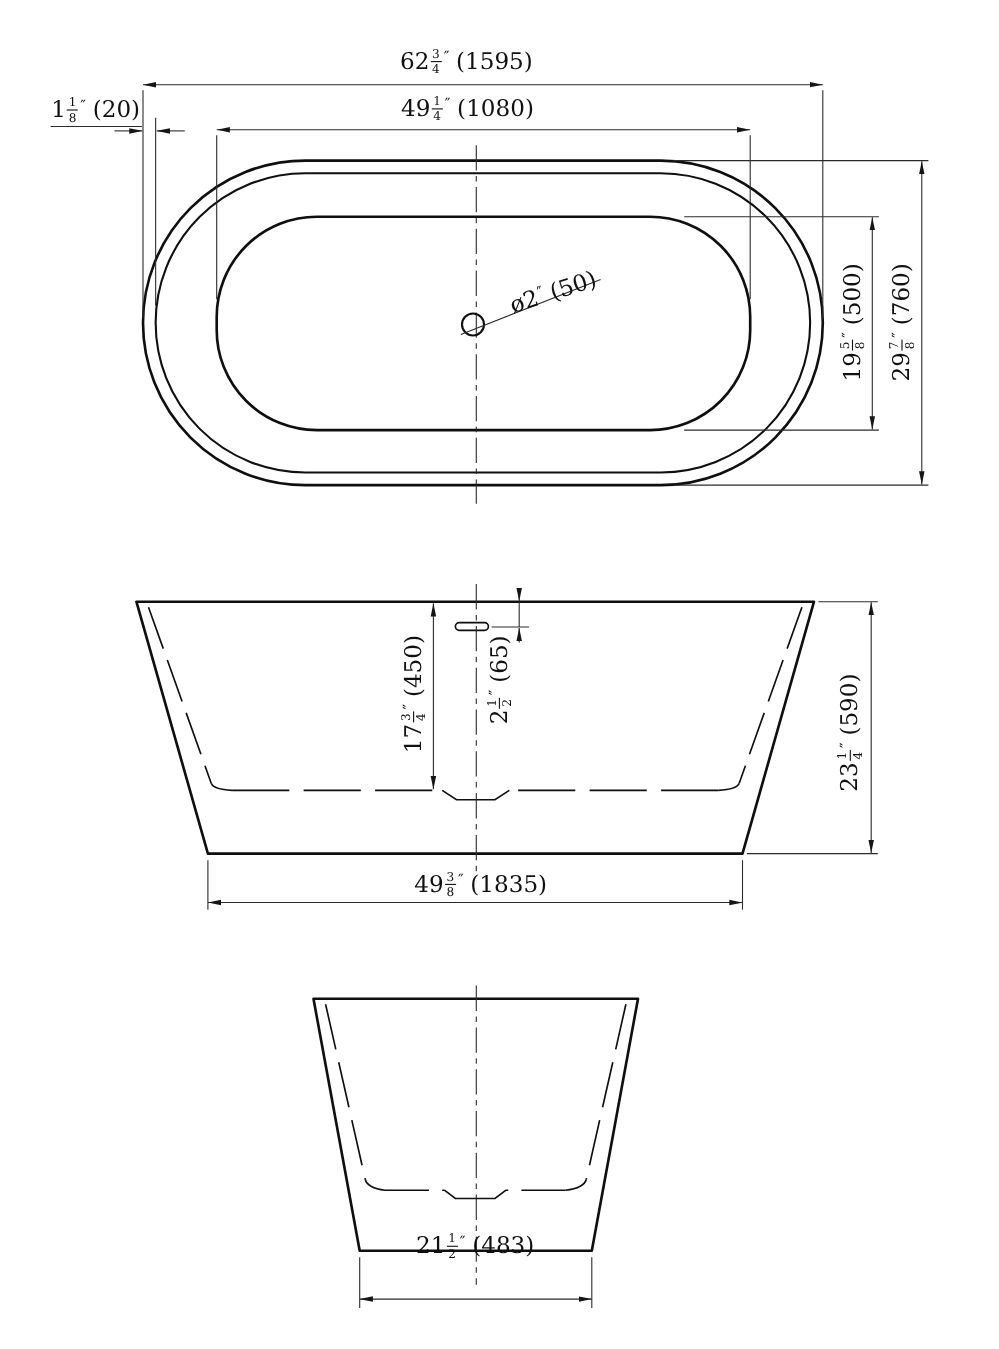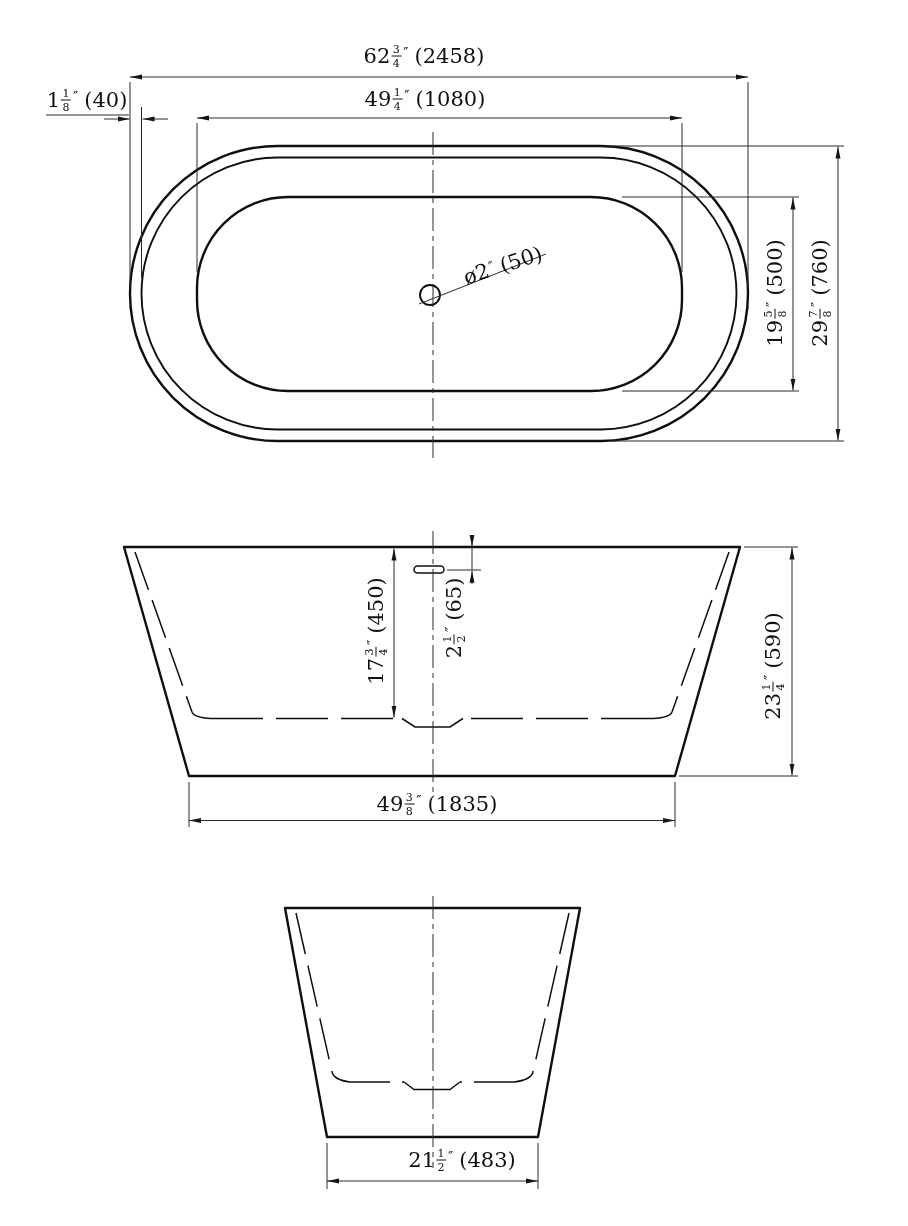--- a/index.html
+++ b/index.html
@@ -126,41 +126,41 @@
   </g>
 </svg>
 
 <div class="dim ctr" style="left:424px;top:58px;">
   <span class="whole">62</span>
       <span class="frac">
         <span class="num">3</span>
         <span class="den">4</span>
       </span>
       <span class="unit">″</span>
-      <span class="mm">(2458)</span>
+      <span class="mm">(1595)</span>
 </div>
 
 <div class="dim ctr" style="left:425px;top:101px;">
   <span class="whole">49</span>
       <span class="frac">
         <span class="num">1</span>
         <span class="den">4</span>
       </span>
       <span class="unit">″</span>
       <span class="mm">(1080)</span>
 </div>
 
 <div class="dim ctr" style="left:87px;top:102px;">
   <span class="whole">1</span>
       <span class="frac">
         <span class="num">1</span>
         <span class="den">8</span>
       </span>
       <span class="unit">″</span>
-      <span class="mm">(40)</span>
+      <span class="mm">(20)</span>
 </div>
 
 <div class="dim diag" style="left:503px;top:266px;">
   <span class="whole">ø2</span>
       <span class="unit">″</span>
       <span class="mm">(50)</span>
 </div>
 
 <div class="dim rot" style="left:777px;top:293px;">
   <span class="whole">19</span>
@@ -215,21 +215,21 @@
 <div class="dim ctr" style="left:437px;top:806px;">
   <span class="whole">49</span>
       <span class="frac">
         <span class="num">3</span>
         <span class="den">8</span>
       </span>
       <span class="unit">″</span>
       <span class="mm">(1835)</span>
 </div>
 
-<div class="dim ctr" style="left:432px;top:1162px;margin-left:30px;">
+<div class="dim ctr" style="left:432px;top:1135px;">
   <span class="whole">21</span>
       <span class="frac">
         <span class="num">1</span>
         <span class="den">2</span>
       </span>
       <span class="unit">″</span>
       <span class="mm">(483)</span>
 </div>
 
 </div>

